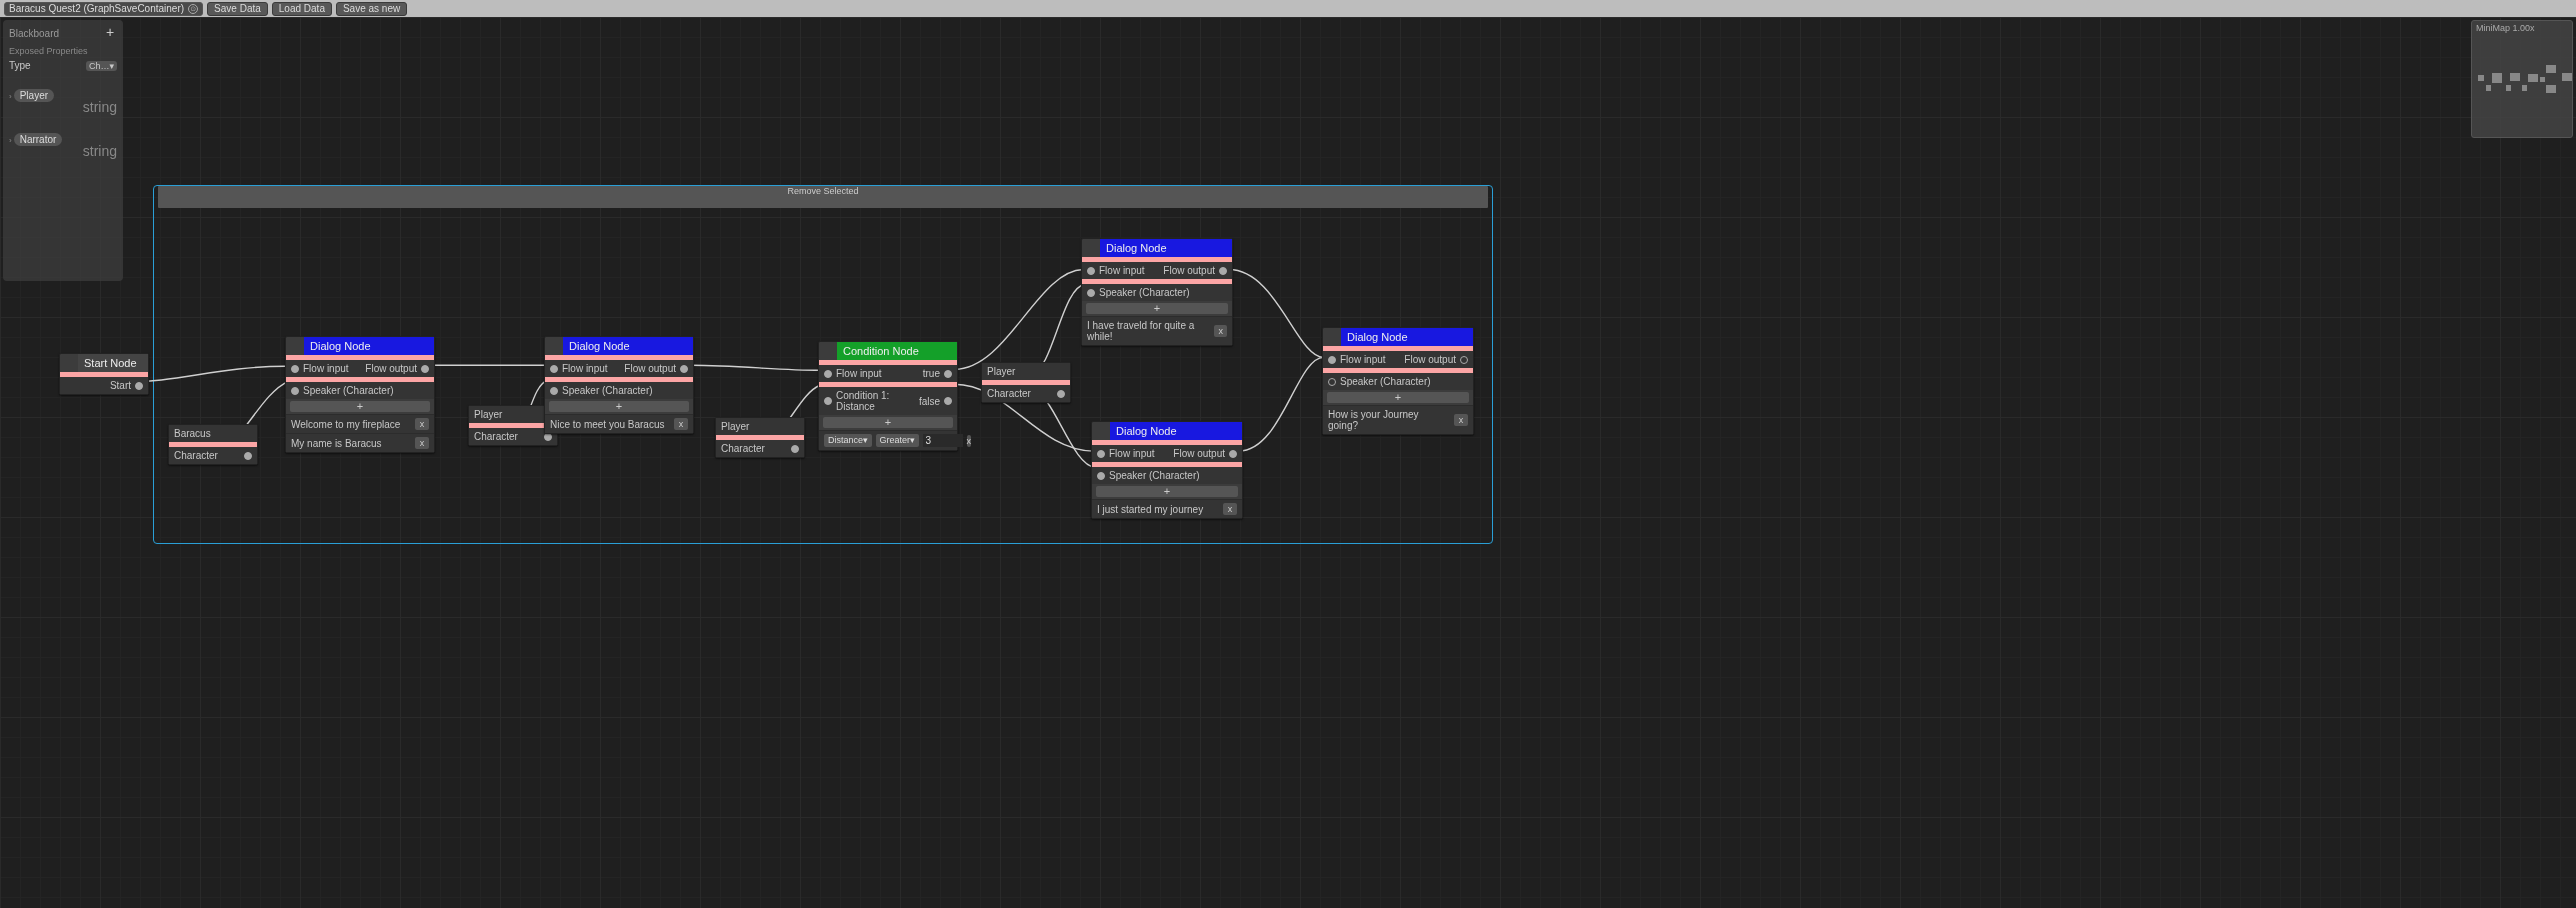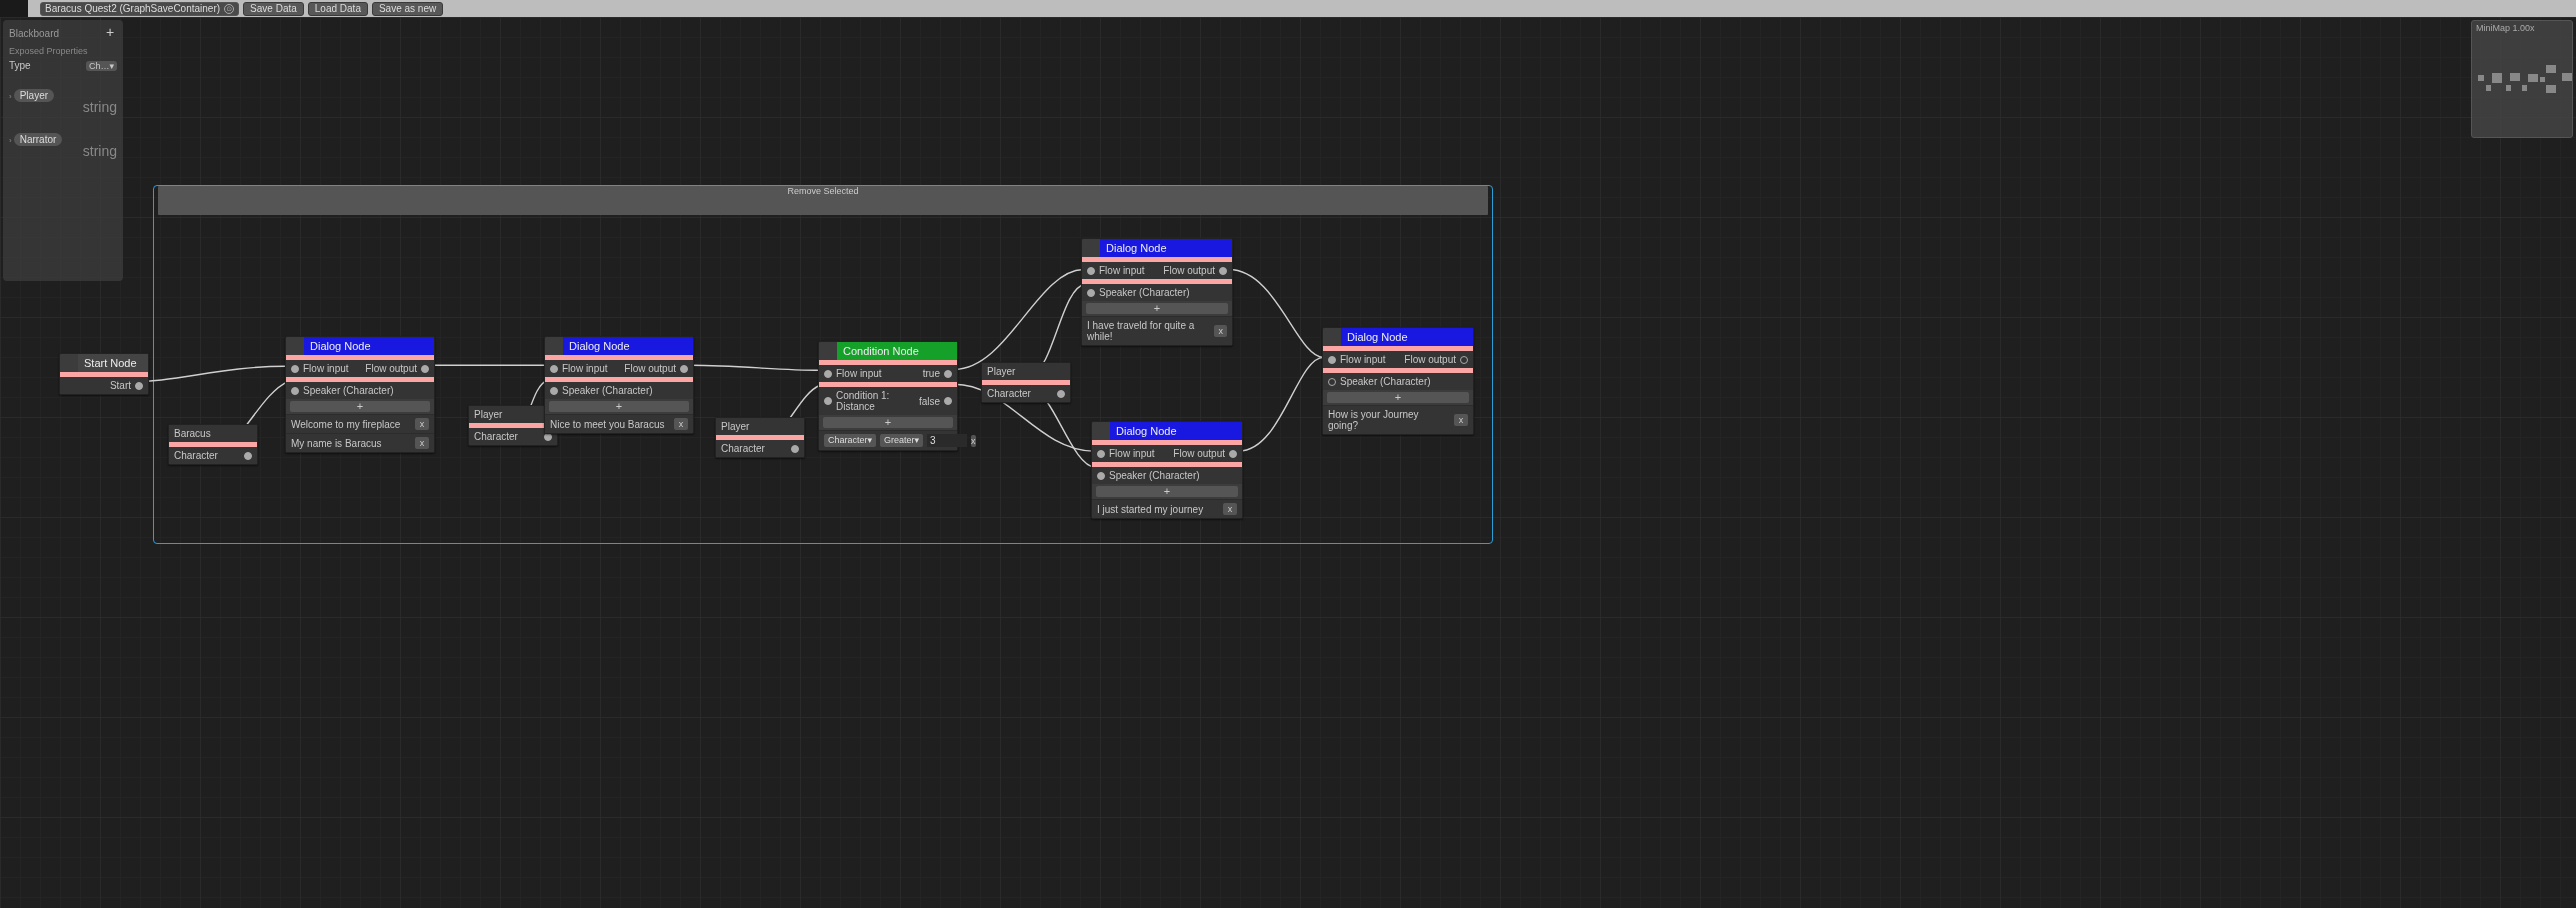--- a/index.html
+++ b/index.html
@@ -1,19 +1,19 @@
 <!DOCTYPE html>
 <html><head>
 <meta charset="utf-8">
 <style>
   *{box-sizing:border-box;margin:0;padding:0;font-family:Arial,Helvetica,sans-serif;}
   html,body{width:100%;height:100%;overflow:hidden;}
   body{background:#1a1a1a;color:#c8c8c8;font-size:11px;}
   
-  .toolbar{height:17px;background:#bdbdbd;display:flex;align-items:center;gap:4px;padding:1px 12px;margin-left:28px;}
+  .toolbar{height:17px;background:#bdbdbd;display:flex;align-items:center;gap:4px;padding:1px 4px;}
   .obj-field{background:#4a4a4a;color:#ddd;border:1px solid #555;border-radius:3px;height:14px;font-size:10px;padding:0 4px;display:flex;align-items:center;gap:4px;}
   .obj-target{width:10px;height:10px;border:1px solid #aaa;border-radius:50%;display:flex;align-items:center;justify-content:center;font-size:7px;color:#aaa;}
   .tbtn{background:#585858;color:#ddd;border:1px solid #3a3a3a;border-radius:3px;height:14px;font-size:10px;padding:0 6px;cursor:pointer;}
   
   .canvas{position:absolute;left:0;right:0;top:17px;bottom:0;background:#1f1f1f;
     background-image:linear-gradient(#2a2a2a 1px,transparent 1px),linear-gradient(90deg,#2a2a2a 1px,transparent 1px),
                      linear-gradient(#242424 1px,transparent 1px),linear-gradient(90deg,#242424 1px,transparent 1px);
     background-size:100px 100px,100px 100px,20px 20px,20px 20px;}
   
   .blackboard{position:absolute;left:3px;top:3px;width:120px;background:rgba(60,60,60,0.78);border-radius:4px;padding:4px 4px 120px 4px;}
@@ -26,21 +26,21 @@
   .bb-drop{background:#555;border-radius:3px;font-size:9px;padding:0 3px;}
   .chev{color:#888;font-size:8px;margin-right:2px;}
   
   .minimap{position:absolute;right:3px;top:3px;width:102px;height:118px;background:rgba(70,70,70,0.8);border:1px solid #555;border-radius:3px;}
   .mm-title{color:#aaa;font-size:9px;padding:2px 4px;}
   .mm-body{position:relative;height:98px;margin:2px;}
   .mm-box{position:absolute;background:#888;}
   
   .group{position:absolute;border:1px solid #2a9fd6;border-radius:4px;}
   .group-title{color:#2a9fd6;text-align:center;font-size:16px;padding:2px 0 1px 0;}
-  .group-bar{height:29px;background:#555;color:#ccc;font-size:9px;text-align:center;margin:0 4px 4px 4px;line-height:11px;cursor:pointer;border-radius:1px;}
+  .group-bar{height:22px;background:#555;color:#ccc;font-size:9px;text-align:center;margin:0 4px 4px 4px;line-height:11px;cursor:pointer;border-radius:1px;}
   
   .node{position:absolute;background:#3c3c3c;border:1px solid #222;border-radius:2px;min-width:90px;box-shadow:0 1px 2px rgba(0,0,0,.5);}
   .node-title{padding:3px 6px;font-size:11px;color:#eee;margin-left:18px;}
   .t-blue{background:#1818e0;}
   .t-green{background:#14a029;}
   .t-grey{background:#444;}
   .row{display:flex;align-items:center;padding:3px 5px;font-size:10px;gap:4px;background:#343434;border-top:5px solid #fca5a5;}
   .grow{flex:1;}
   .port{width:8px;height:8px;border-radius:50%;border:1px solid #aaa;background:#333;flex:0 0 8px;}
   .port.full{background:#aaa;}
@@ -217,21 +217,21 @@
       </div>
     <div class="row">
         <span class="port full"></span>
         <span>Condition 1: Distance</span>
         <span class="grow"></span>
         <span>false</span>
         <span class="port full"></span>
       </div>
     <div class="plusbar">+</div>
     <div class="textline">
-      <span class="dd">Character▾</span>
+      <span class="dd">Distance▾</span>
       <span class="dd">Greater▾</span>
       <input class="numfield" value="3" style="">
       <span class="xbtn">x</span>
     </div>
   </div>
 
   <div class="node" style="left:981px;top:345px;width:58px">
     <div class="row" style="border:none">
         <span>Player</span>
       </div>

